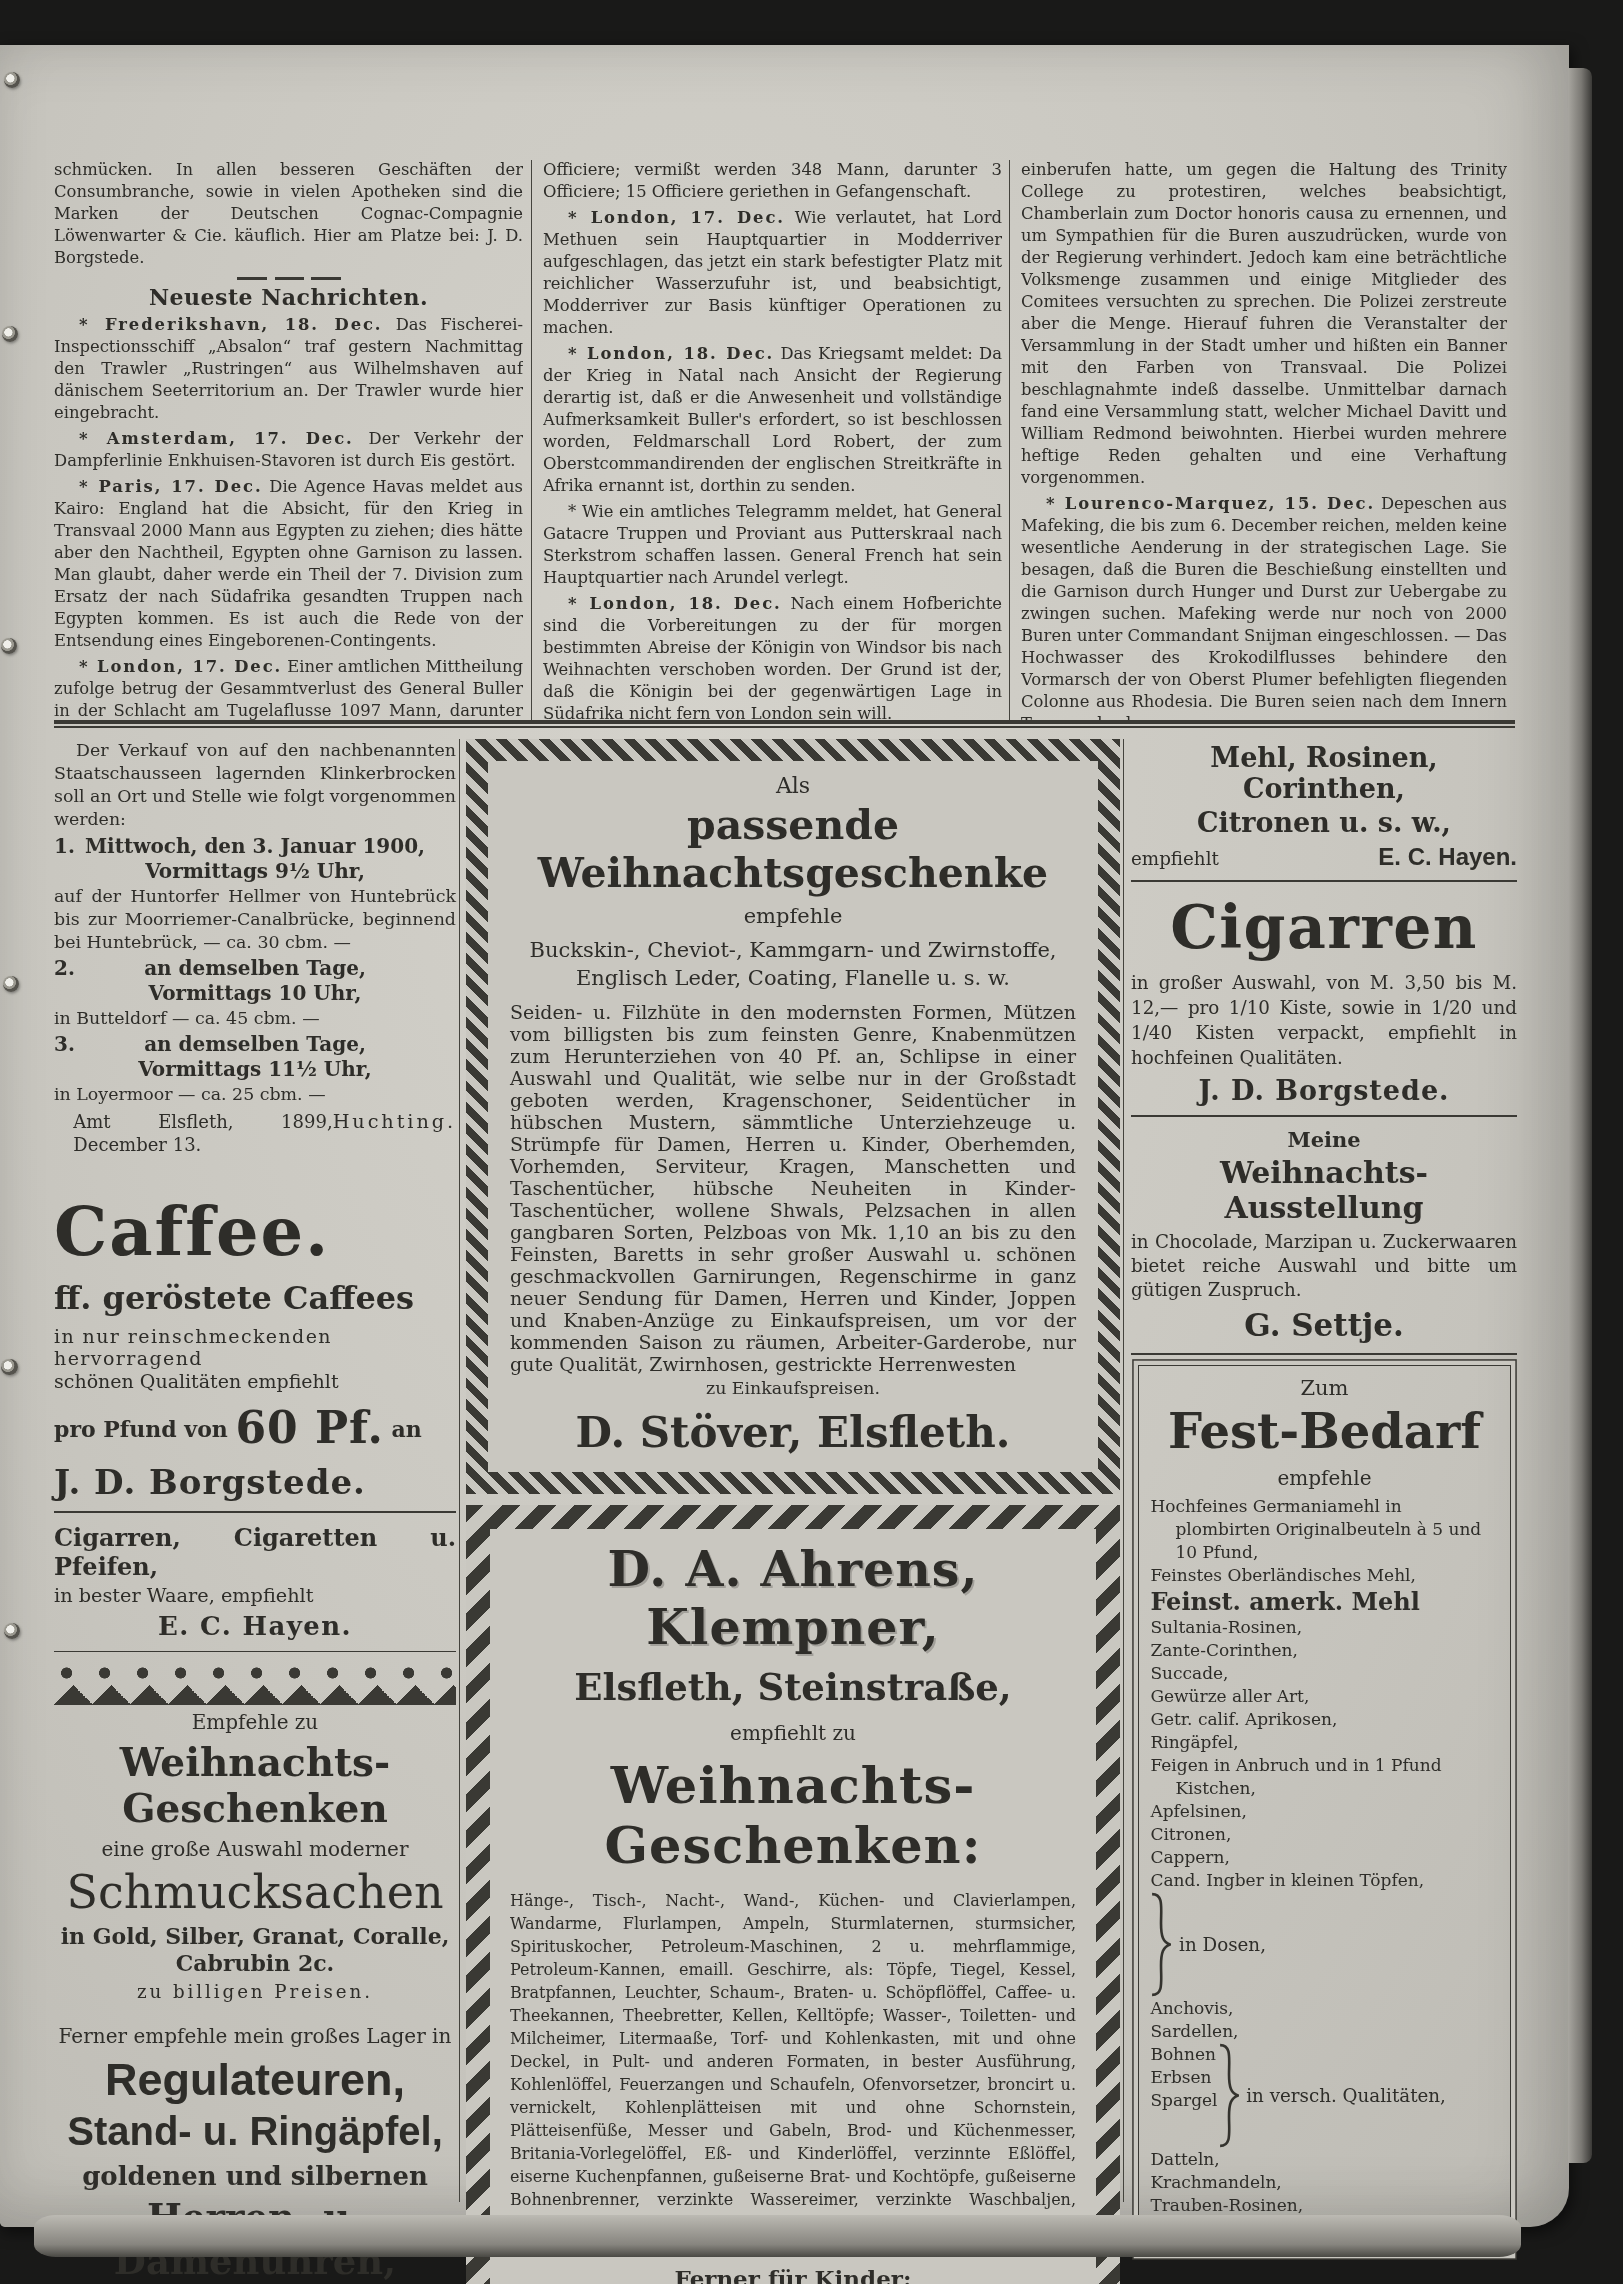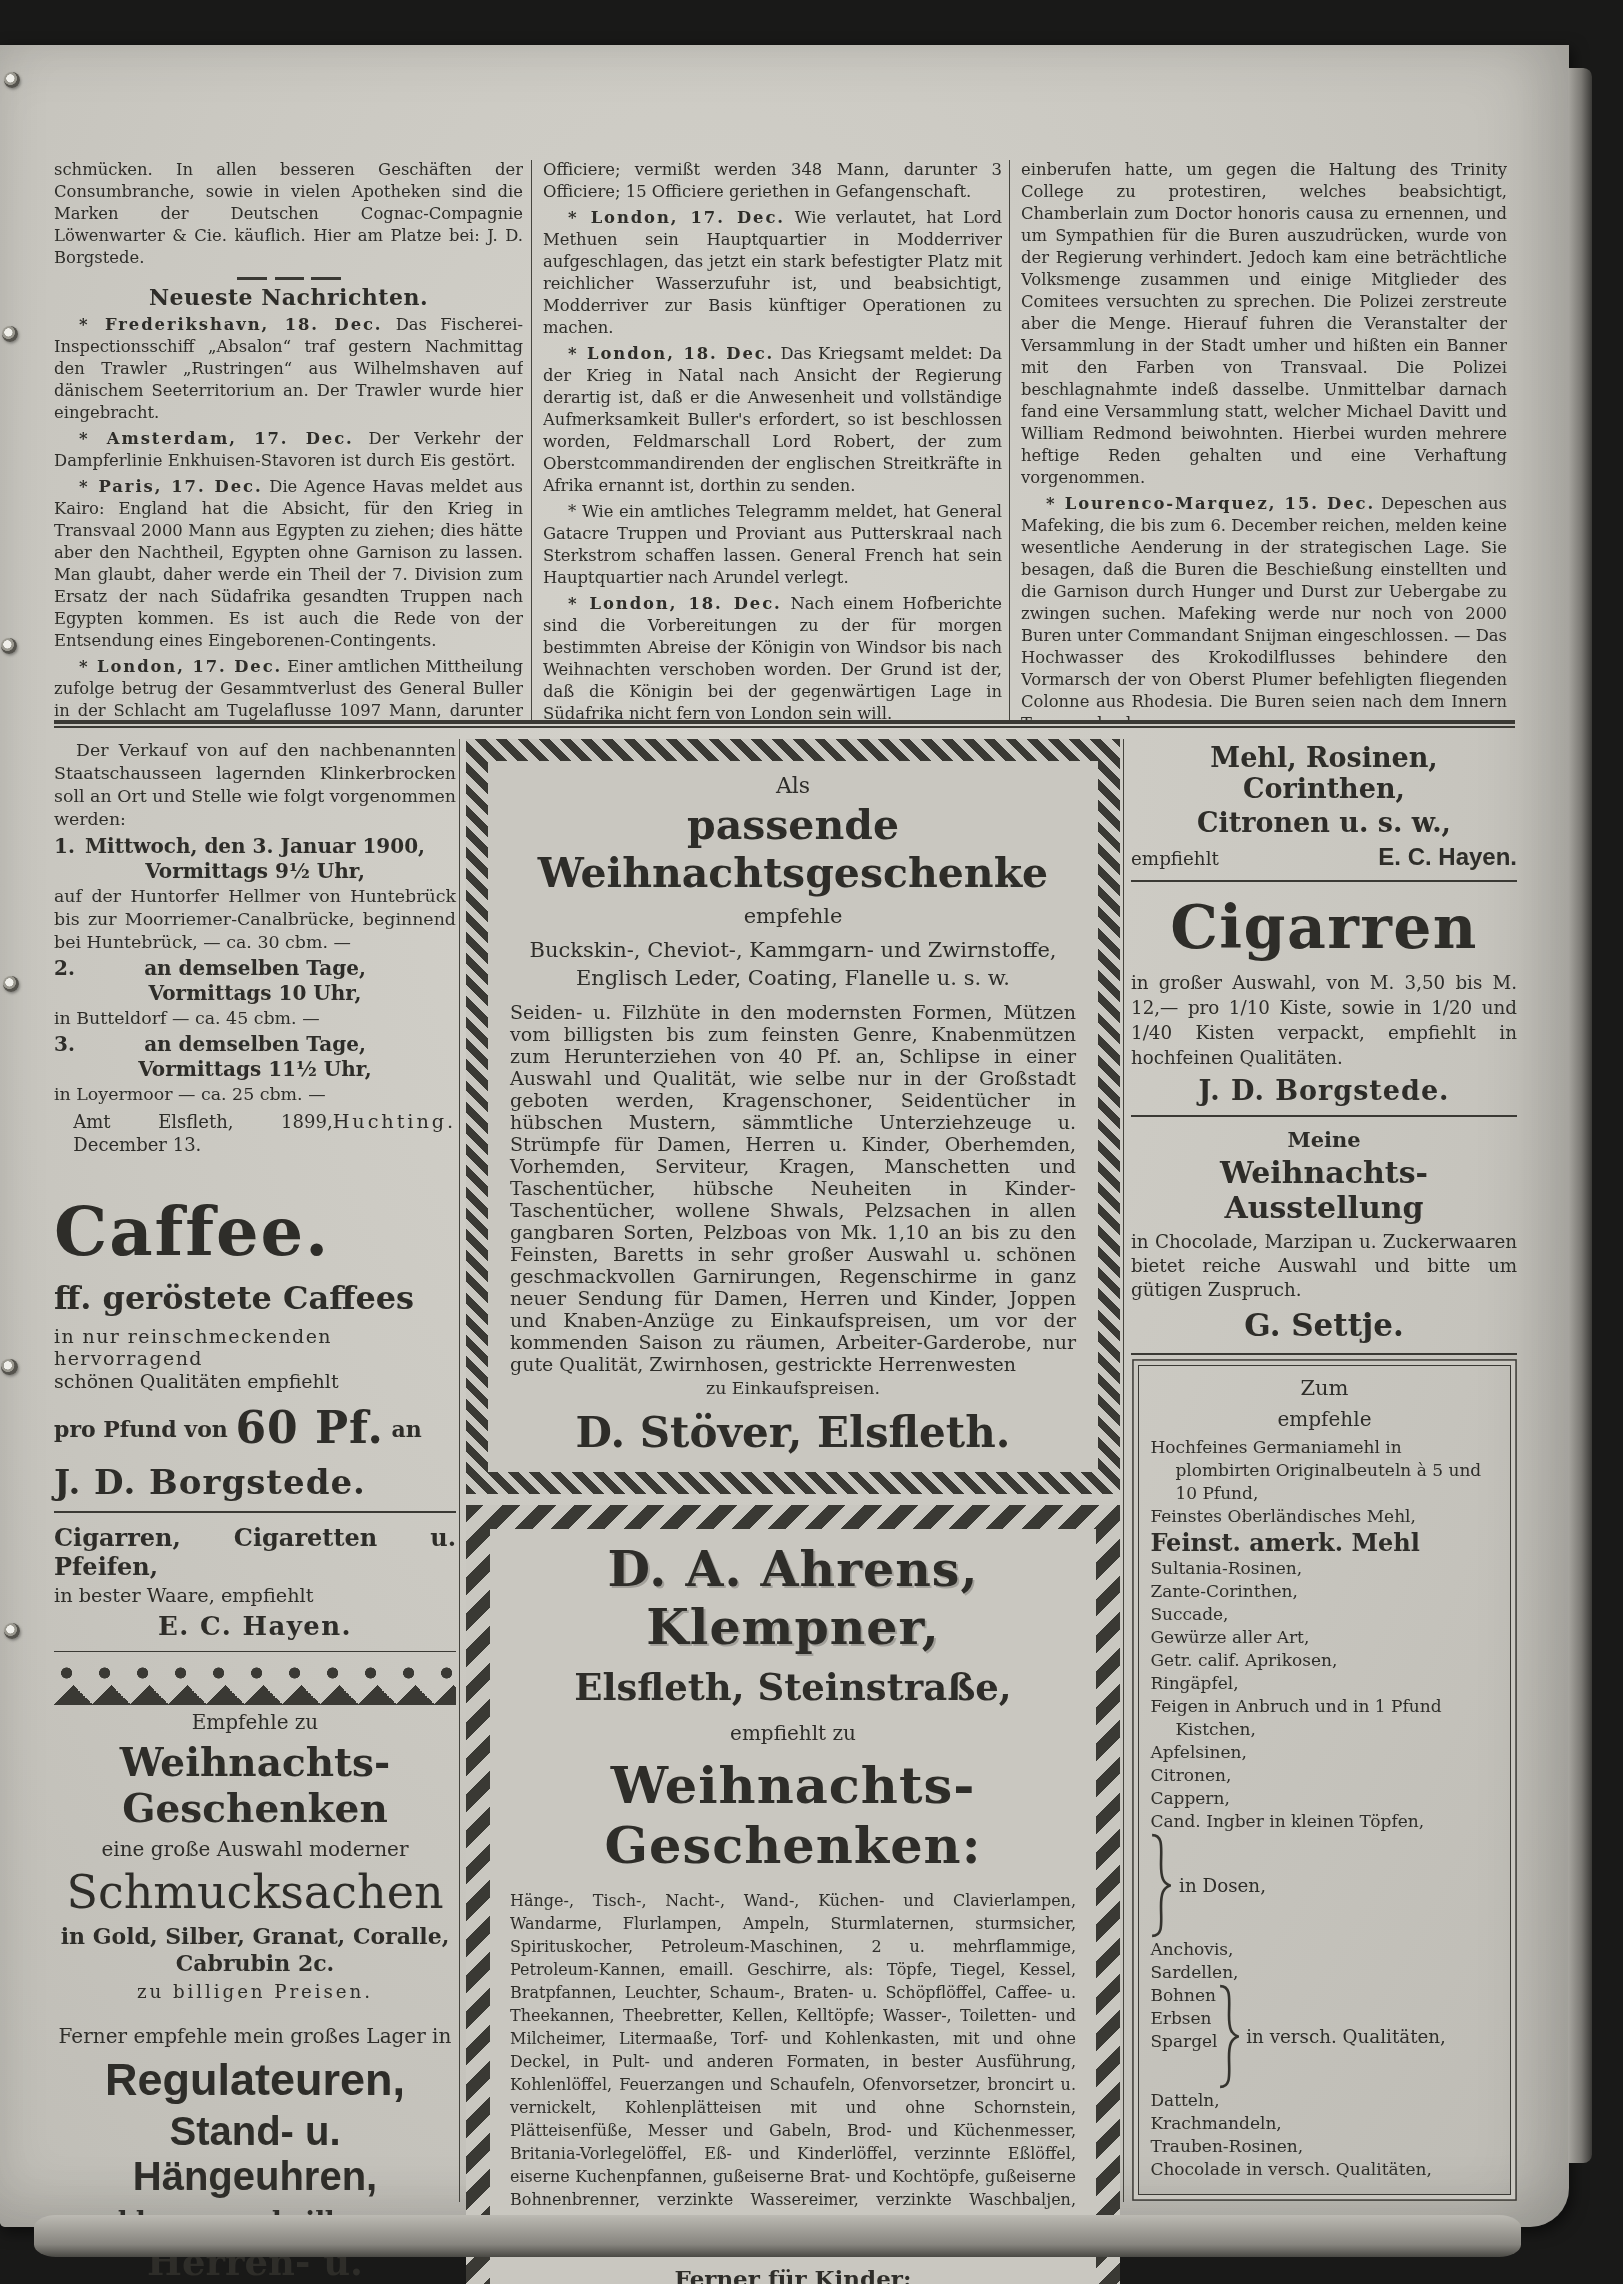--- a/index.html
+++ b/index.html
@@ -242,21 +242,21 @@
     <div class="watch">
       <div class="w-l1">Empfehle zu</div>
       <div class="w-l2">Weihnachts-Geschenken</div>
       <div class="w-l3">eine große Auswahl moderner</div>
       <div class="w-l4">Schmucksachen</div>
       <div class="w-l5">in Gold, Silber, Granat, Coralle,</div>
       <div class="w-l6">Cabrubin 2c.</div>
       <div class="w-l7">zu billigen Preisen.</div>
       <div class="w-l8">Ferner empfehle mein großes Lager in</div>
       <div class="w-l9">Regulateuren,</div>
-      <div class="w-l10">Stand- u. Hängeuhren,</div>
+      <div class="w-l10">Stand- u. Ringäpfel,</div>
       <div class="w-l11">goldenen und silbernen</div>
       <div class="w-l12">Herren- u. Damenuhren,</div>
 
     </div>
 
   </div>
 
   <div class="col-mid">
 
     <div class="braid">
@@ -309,20 +309,21 @@
       <div class="conf-pre">Meine</div>
       <div class="conf-title">Weihnachts-Ausstellung</div>
       <div class="conf-body">in Chocolade, Marzipan u. Zuckerwaaren bietet reiche Auswahl und bitte um gütigen Zuspruch.</div>
       <div class="conf-signer">G. Settje.</div>
     </div>
 
     <hr class="rule">
 
     <div class="fest">
       <div class="fest-pre">Zum</div>
+      <div class="fest-title">Fest-Bedarf</div>
       <div class="fest-sub">empfehle</div>
 
       <div class="fest-list">
         <div class="li">Hochfeines Germaniamehl in plombirten Originalbeuteln à 5 und 10 Pfund,</div>
         <div class="li">Feinstes Oberländisches Mehl,</div>
         <div class="fest-flour-head">Feinst. amerk. Mehl</div>
         <div class="li">Sultania-Rosinen,</div>
         <div class="li">Zante-Corinthen,</div>
         <div class="li">Succade,</div>
         <div class="li">Gewürze aller Art,</div>

